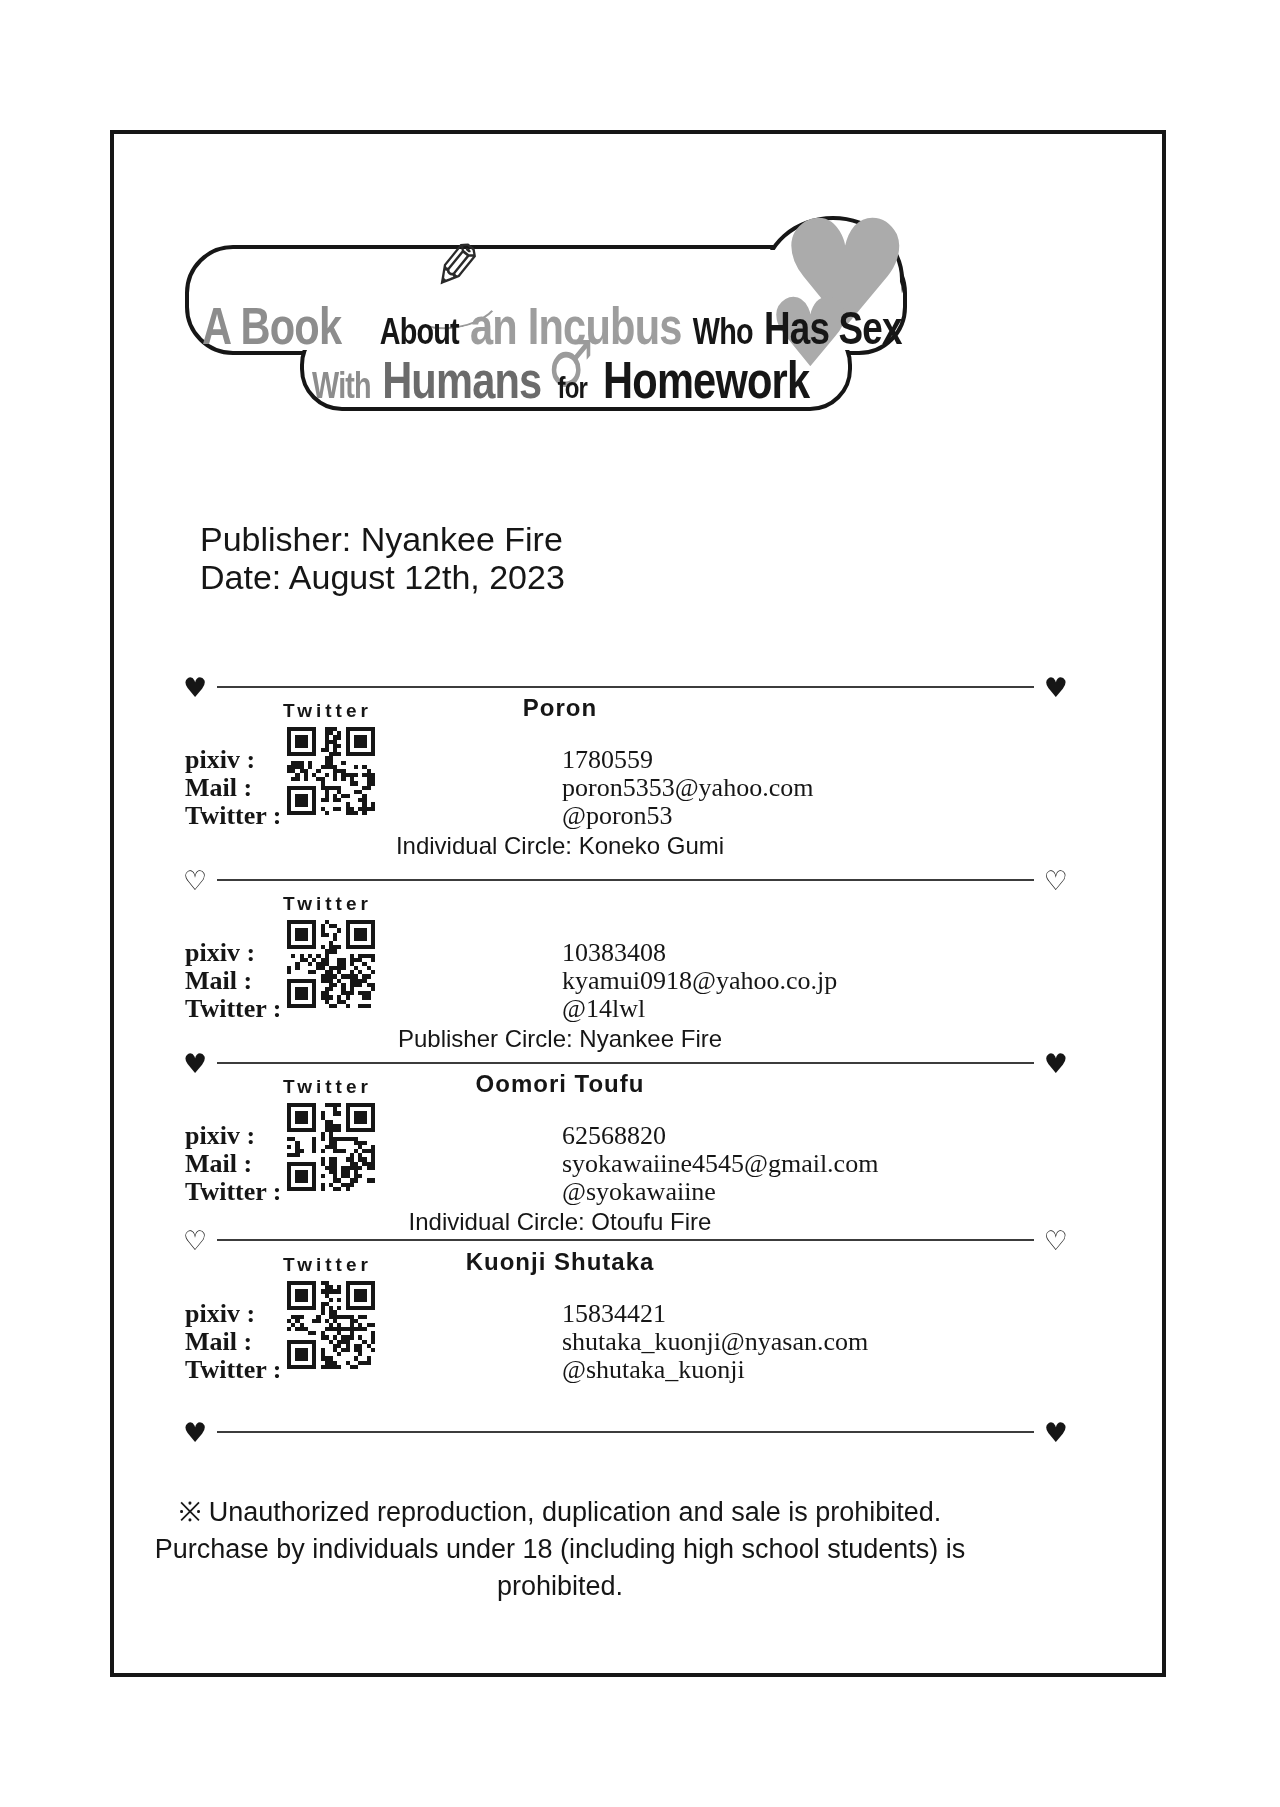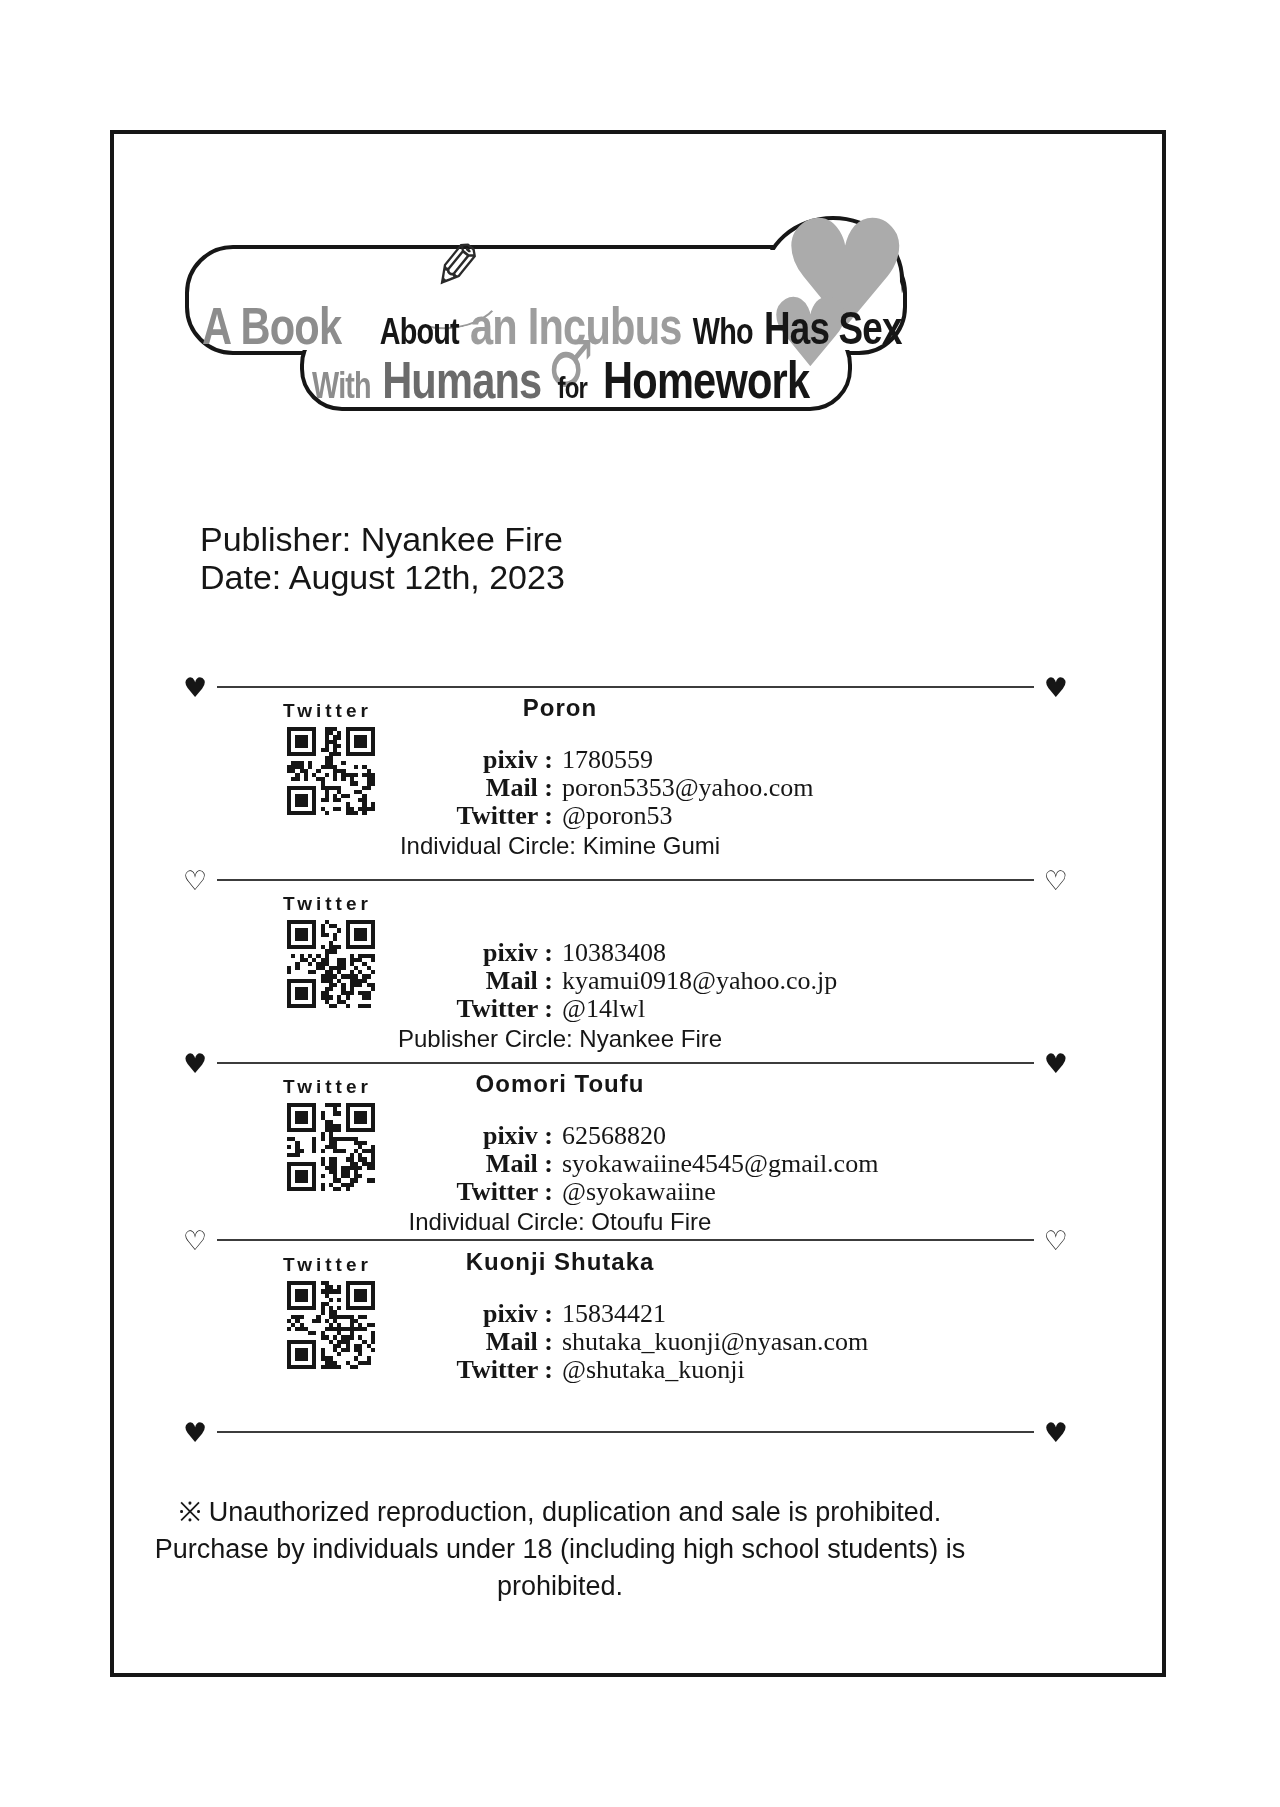--- a/index.html
+++ b/index.html
@@ -70,21 +70,21 @@
   
   .contrib { position:absolute; left:185px; width:880px; height:182px; }
   .qr-block { position:absolute; left:98px; top:2px; width:96px; text-align:left; }
   .qr-label { font-size:19px; font-weight:bold; letter-spacing:4px; }
   .qr-code  { margin-top:5px; width:88px; height:88px; margin-left:auto; margin-right:auto; }
   .cname { position:absolute; left:0; top:-4px; width:750px; text-align:center;
            font-size:24px; font-weight:bold; letter-spacing:1px; }
   .rows { position:absolute; left:0; top:48px; width:880px;
           font-family:"Liberation Serif", serif; font-size:26px; }
   .drow { display:flex; line-height:28px; }
-  .drow .lbl { width:368px; text-align:right; font-weight:bold; }
+  .drow .lbl { width:368px; font-weight:bold; }
   .drow .val { margin-left:9px; }
   .circle-line { position:absolute; left:0; top:134px; width:750px; text-align:center;
                  font-size:24px; }
 
   
   .footer { position:absolute; left:140px; top:1494px; width:840px;
             text-align:center; font-size:27px; line-height:37px; }
 </style>
 </head>
 <body>
@@ -293,21 +293,21 @@
       </div>
     <div class="drow">
         <span class="lbl">Mail :</span>
         <span class="val">poron5353@yahoo.com</span>
       </div>
     <div class="drow">
         <span class="lbl">Twitter :</span>
         <span class="val">@poron53</span>
       </div>
   </div>
-  <div class="circle-line">Individual Circle: Kimine Gumi</div>
+  <div class="circle-line">Individual Circle: Koneko Gumi</div>
 </section>
 
 <section class="contrib" style="top:891px">
   <div class="qr-block">
     <div class="qr-label">Twitter</div>
     <div class="qr-code"><svg width="88" height="88" viewBox="0 0 21 21" shape-rendering="crispEdges">
           <rect x="0" y="0" width="21" height="21" fill="#ffffff"></rect>
           <rect x="0" y="0" width="7" height="7" fill="#161616"></rect>
           <rect x="1" y="1" width="5" height="5" fill="#ffffff"></rect>
           <rect x="2" y="2" width="3" height="3" fill="#161616"></rect>

